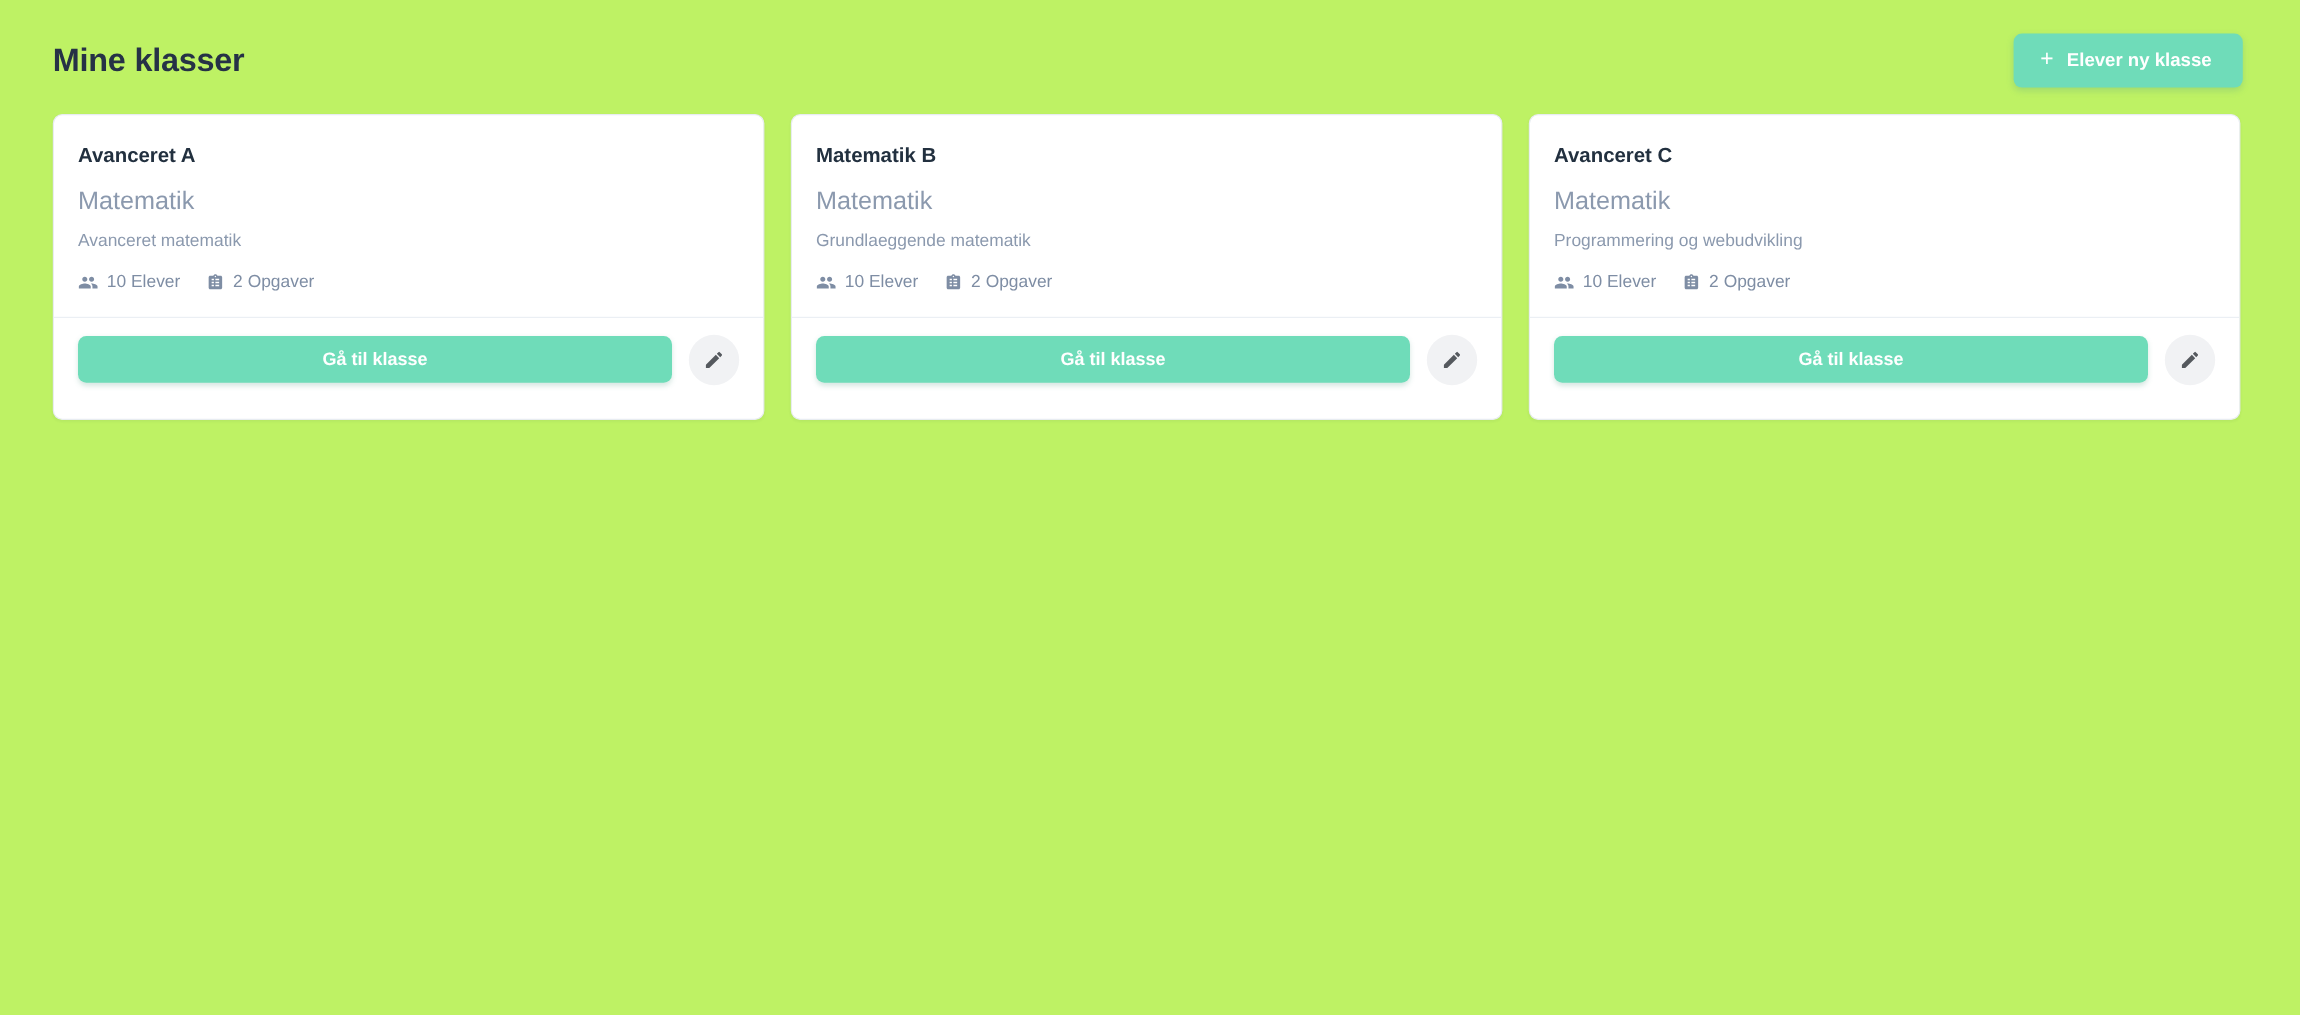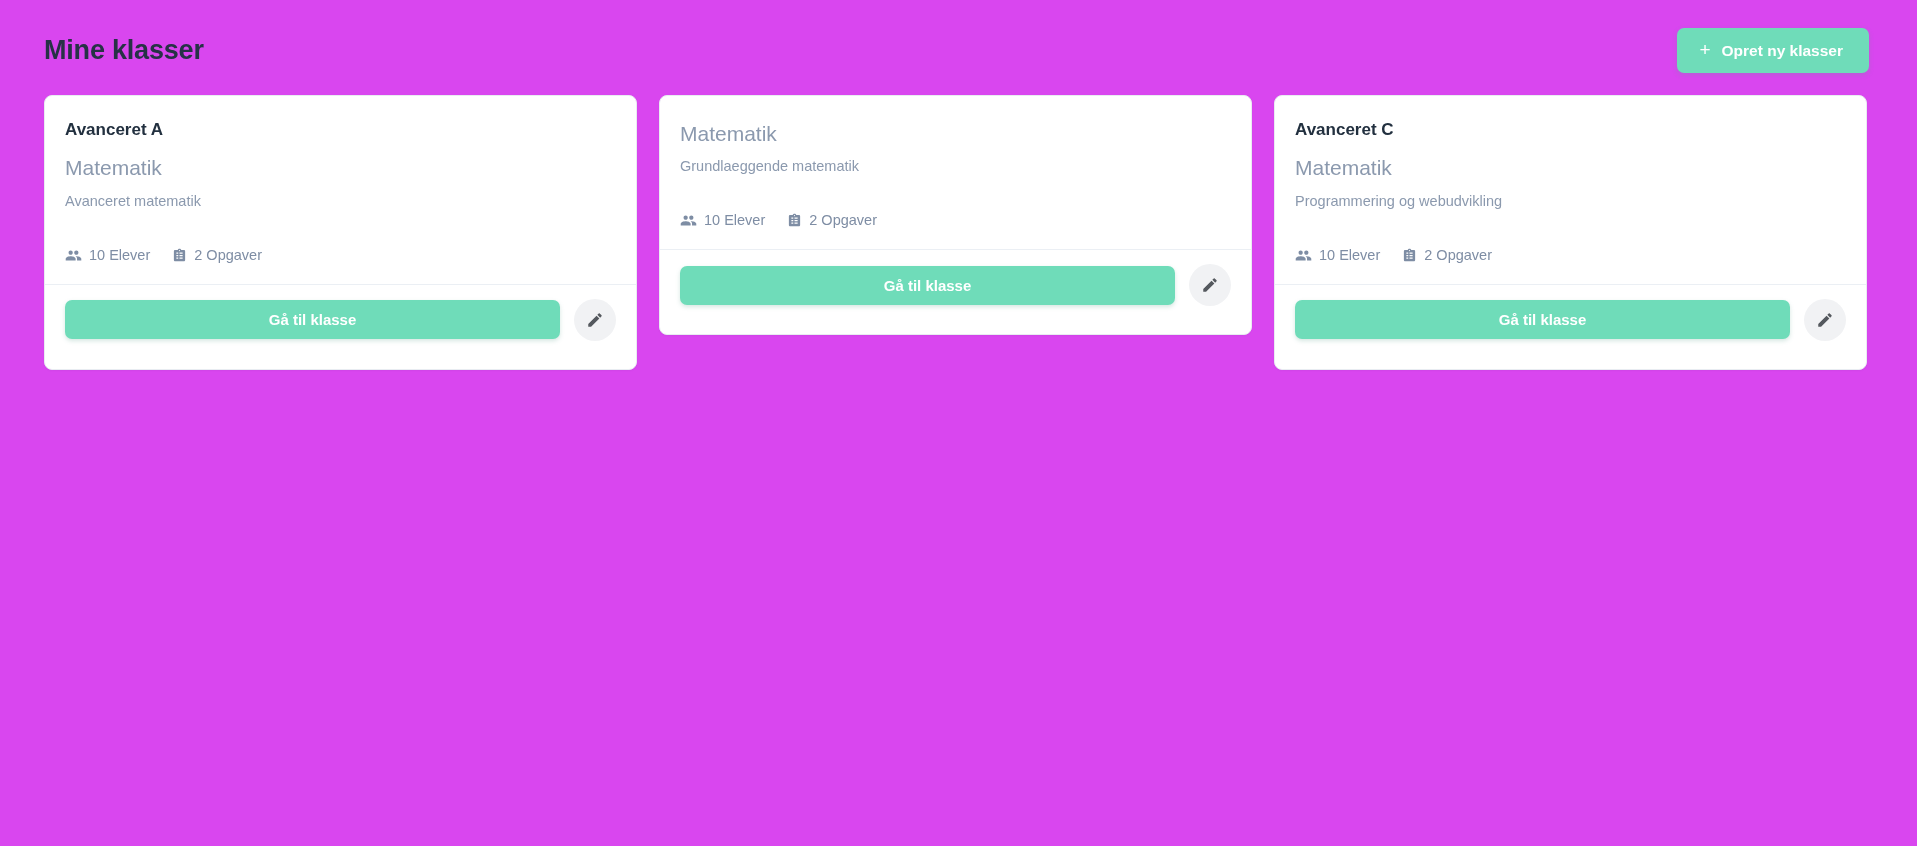--- a/index.html
+++ b/index.html
@@ -10,21 +10,21 @@
     width: 1917px;
     height: 846px;
     background: #f7f9fb;
     font-family: "Liberation Sans", "DejaVu Sans", sans-serif;
     -webkit-font-smoothing: antialiased;
   }
 
   .page {
     width: 1917px;
     min-height: 846px;
-    background: #d946ef;
+    background: #bef264;
     padding: 0;
     position: relative;
     overflow: hidden;
   }
 
   
   .page-header {
     display: flex;
     align-items: center;
     justify-content: space-between;
@@ -100,21 +100,21 @@
   .card-subject {
     font-size: 21px;
     color: #8b99ae;
     margin: 0 0 10px 0;
     line-height: 1.3;
   }
 
   .card-description {
     font-size: 14.5px;
     color: #8b99ae;
-    margin: 0 0 36px 0;
+    margin: 0 0 16px 0;
     line-height: 1.3;
   }
 
   .card-stats {
     display: flex;
     align-items: flex-end;
     gap: 22px;
   }
 
   .stat {
@@ -169,21 +169,21 @@
 </head>
 <body>
 
 <div class="page">
 
   <div class="page-header">
     <h1 class="page-title">Mine klasser</h1>
 
     <button class="create-class-btn">
       <span class="plus-glyph">+</span>
-      <span>Opret ny klasser</span>
+      <span>Elever ny klasse</span>
     </button>
   </div>
 
   <div class="cards-grid">
 
     <div class="class-card">
       <div class="card-body">
         <h2 class="card-title">Avanceret A</h2>
         <p class="card-subject">Matematik</p>
         <p class="card-description">Avanceret matematik</p>
@@ -213,20 +213,21 @@
             <svg width="18" height="18" viewBox="0 0 24 24" fill="#55595e" aria-hidden="true">
               <path d="M3 17.25V21h3.75L17.81 9.94l-3.75-3.75L3 17.25zM20.71 7.04c.39-.39.39-1.02 0-1.41l-2.34-2.34a.9959.9959 0 0 0-1.41 0l-1.83 1.83 3.75 3.75 1.83-1.83z"></path>
             </svg>
           </span>
         </button>
       </div>
     </div>
 
     <div class="class-card">
       <div class="card-body">
+        <h2 class="card-title">Matematik B</h2>
         <p class="card-subject">Matematik</p>
         <p class="card-description">Grundlaeggende matematik</p>
         <div class="card-stats">
           <span class="stat">
             <span>
               <svg width="17" height="17" viewBox="0 0 24 24" fill="#7e8da4" aria-hidden="true">
                 <path d="M16 11c1.66 0 2.99-1.34 2.99-3S17.66 5 16 5c-1.66 0-3 1.34-3 3s1.34 3 3 3zm-8 0c1.66 0 2.99-1.34 2.99-3S9.66 5 8 5C6.34 5 5 6.34 5 8s1.34 3 3 3zm0 2c-2.33 0-7 1.17-7 3.5V19h14v-2.5c0-2.33-4.67-3.5-7-3.5zm8 0c-.29 0-.62.02-.97.05 1.16.84 1.97 1.97 1.97 3.45V19h6v-2.5c0-2.33-4.67-3.5-7-3.5z"></path>
               </svg>
             </span>
             <span>10 Elever</span>

